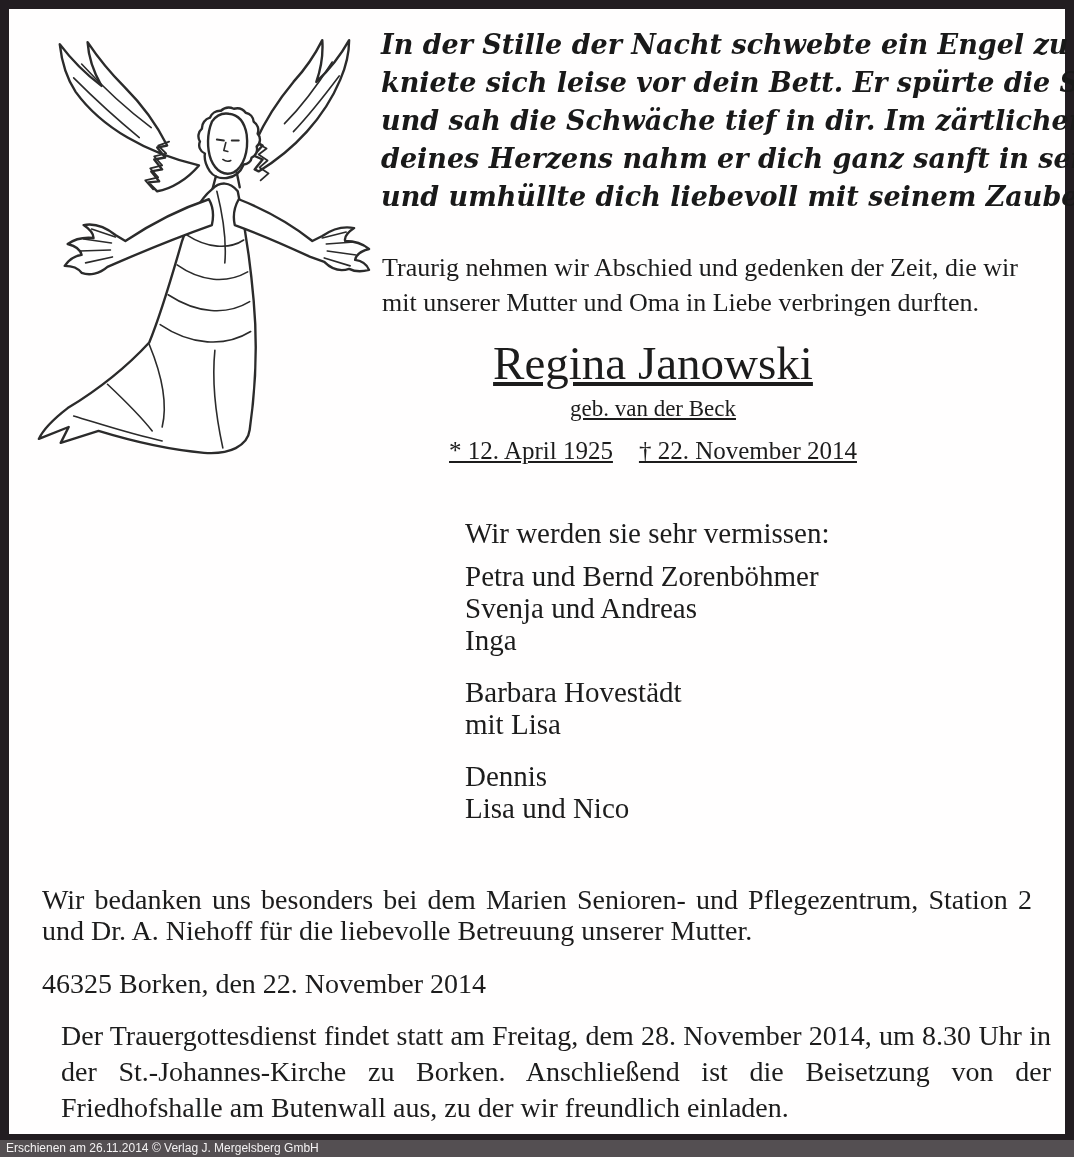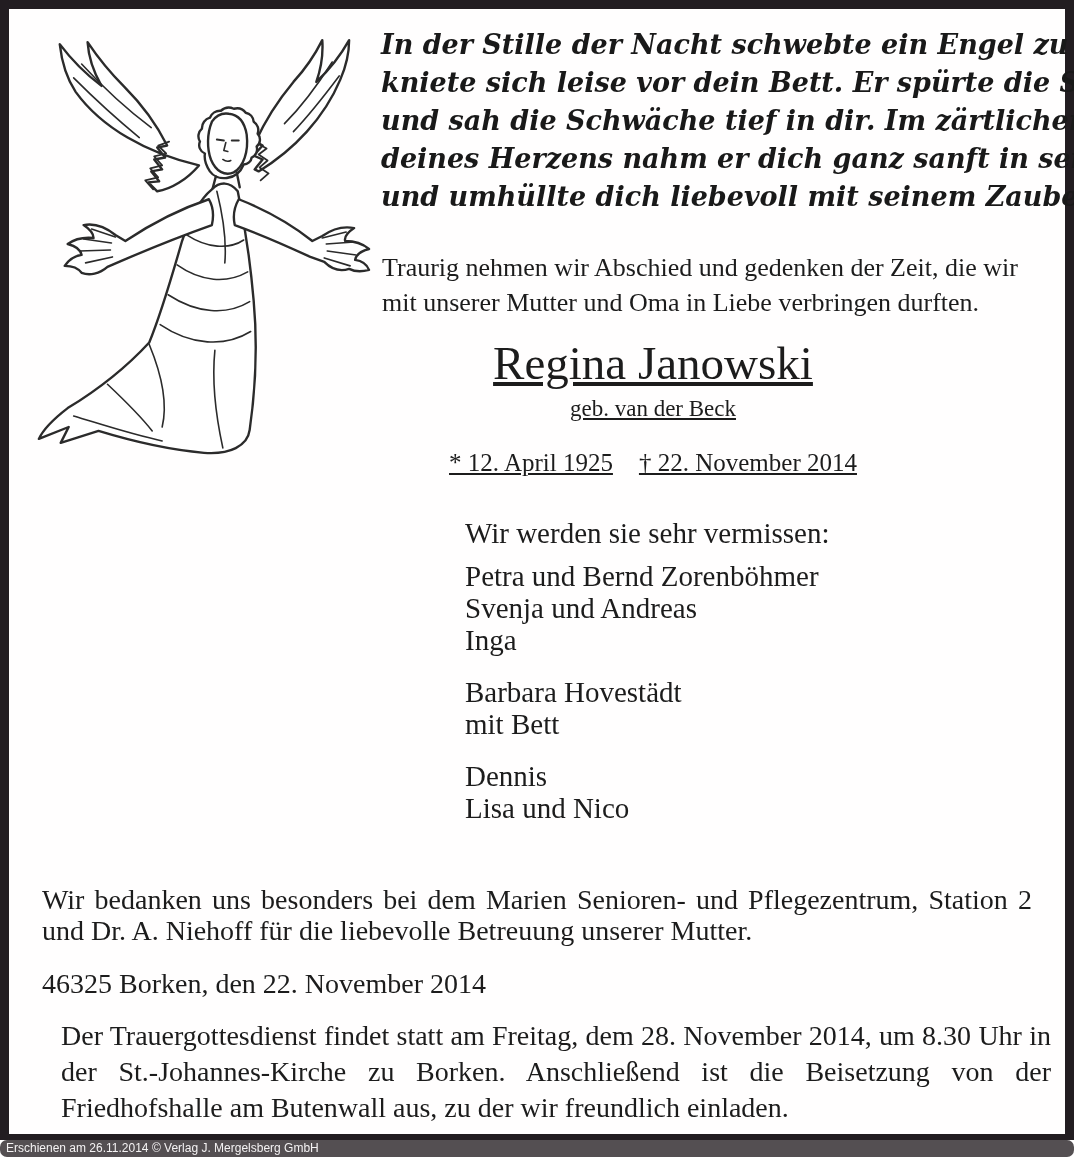--- a/index.html
+++ b/index.html
@@ -35,21 +35,21 @@
     position:absolute; left:382px; top:250px;
     width:660px;
     font-size:26px; line-height:35px;
   }
   .name-block {
     position:absolute; left:383px; top:334px;
     width:540px; text-align:center;text-decoration:underline;
   }
   .deceased-name { font-size:47px; line-height:58px; font-weight:400; margin:0; }
   .maiden-name  { font-size:23px; line-height:34px; }
-  .dates        { font-size:25px; line-height:34px; margin-top:20px; }
+  .dates        { font-size:25px; line-height:34px; margin-top:8px; }
   .dates .death { margin-left:26px; }
   .mourners {
     position:absolute; left:465px; top:516px;
     font-size:29px; line-height:32px;
   }
   .mourners-heading { line-height:34px; margin-bottom:10px; }
   .mourner-group { margin-bottom:20px; }
   .bottom {
     position:absolute; left:42px; top:884px;
     width:990px;
@@ -67,21 +67,20 @@
   .footer-bar {
     position:absolute; left:0; top:1140px;
     width:1074px; height:17px;
     background:#544f52;
     color:#f4f2f3;
     font-family:"Liberation Sans", sans-serif;
     font-size:12px; line-height:17px;
     padding-left:6px;
     box-sizing:border-box;
     white-space:nowrap;
-    border-radius:7px;
   }
 </style>
 </head>
 <body>
 
 <div class="frame"></div>
 
 <div class="angel">
   <svg viewBox="0 0 362 430" width="360" height="428" xmlns="http://www.w3.org/2000/svg">
     <g fill="#ffffff" stroke="#2b2b2b" stroke-width="2.4" stroke-linejoin="round" stroke-linecap="round">
@@ -144,21 +143,21 @@
 
 <div class="mourners">
   <div class="mourners-heading">Wir werden sie sehr vermissen:</div>
   <div class="mourner-group">
     <div>Petra und Bernd Zorenböhmer</div>
     <div>Svenja und Andreas</div>
     <div>Inga</div>
   </div>
   <div class="mourner-group">
     <div>Barbara Hovestädt</div>
-    <div>mit Bett</div>
+    <div>mit Lisa</div>
   </div>
   <div class="mourner-group">
     <div>Dennis</div>
     <div>Lisa und Nico</div>
   </div>
 </div>
 
 <div class="bottom">
   <p class="thanks">Wir bedanken uns besonders bei dem Marien Senioren- und Pflegezentrum, Station 2 und Dr. A. Niehoff für die liebevolle Betreuung unserer Mutter.</p>
 </div>

